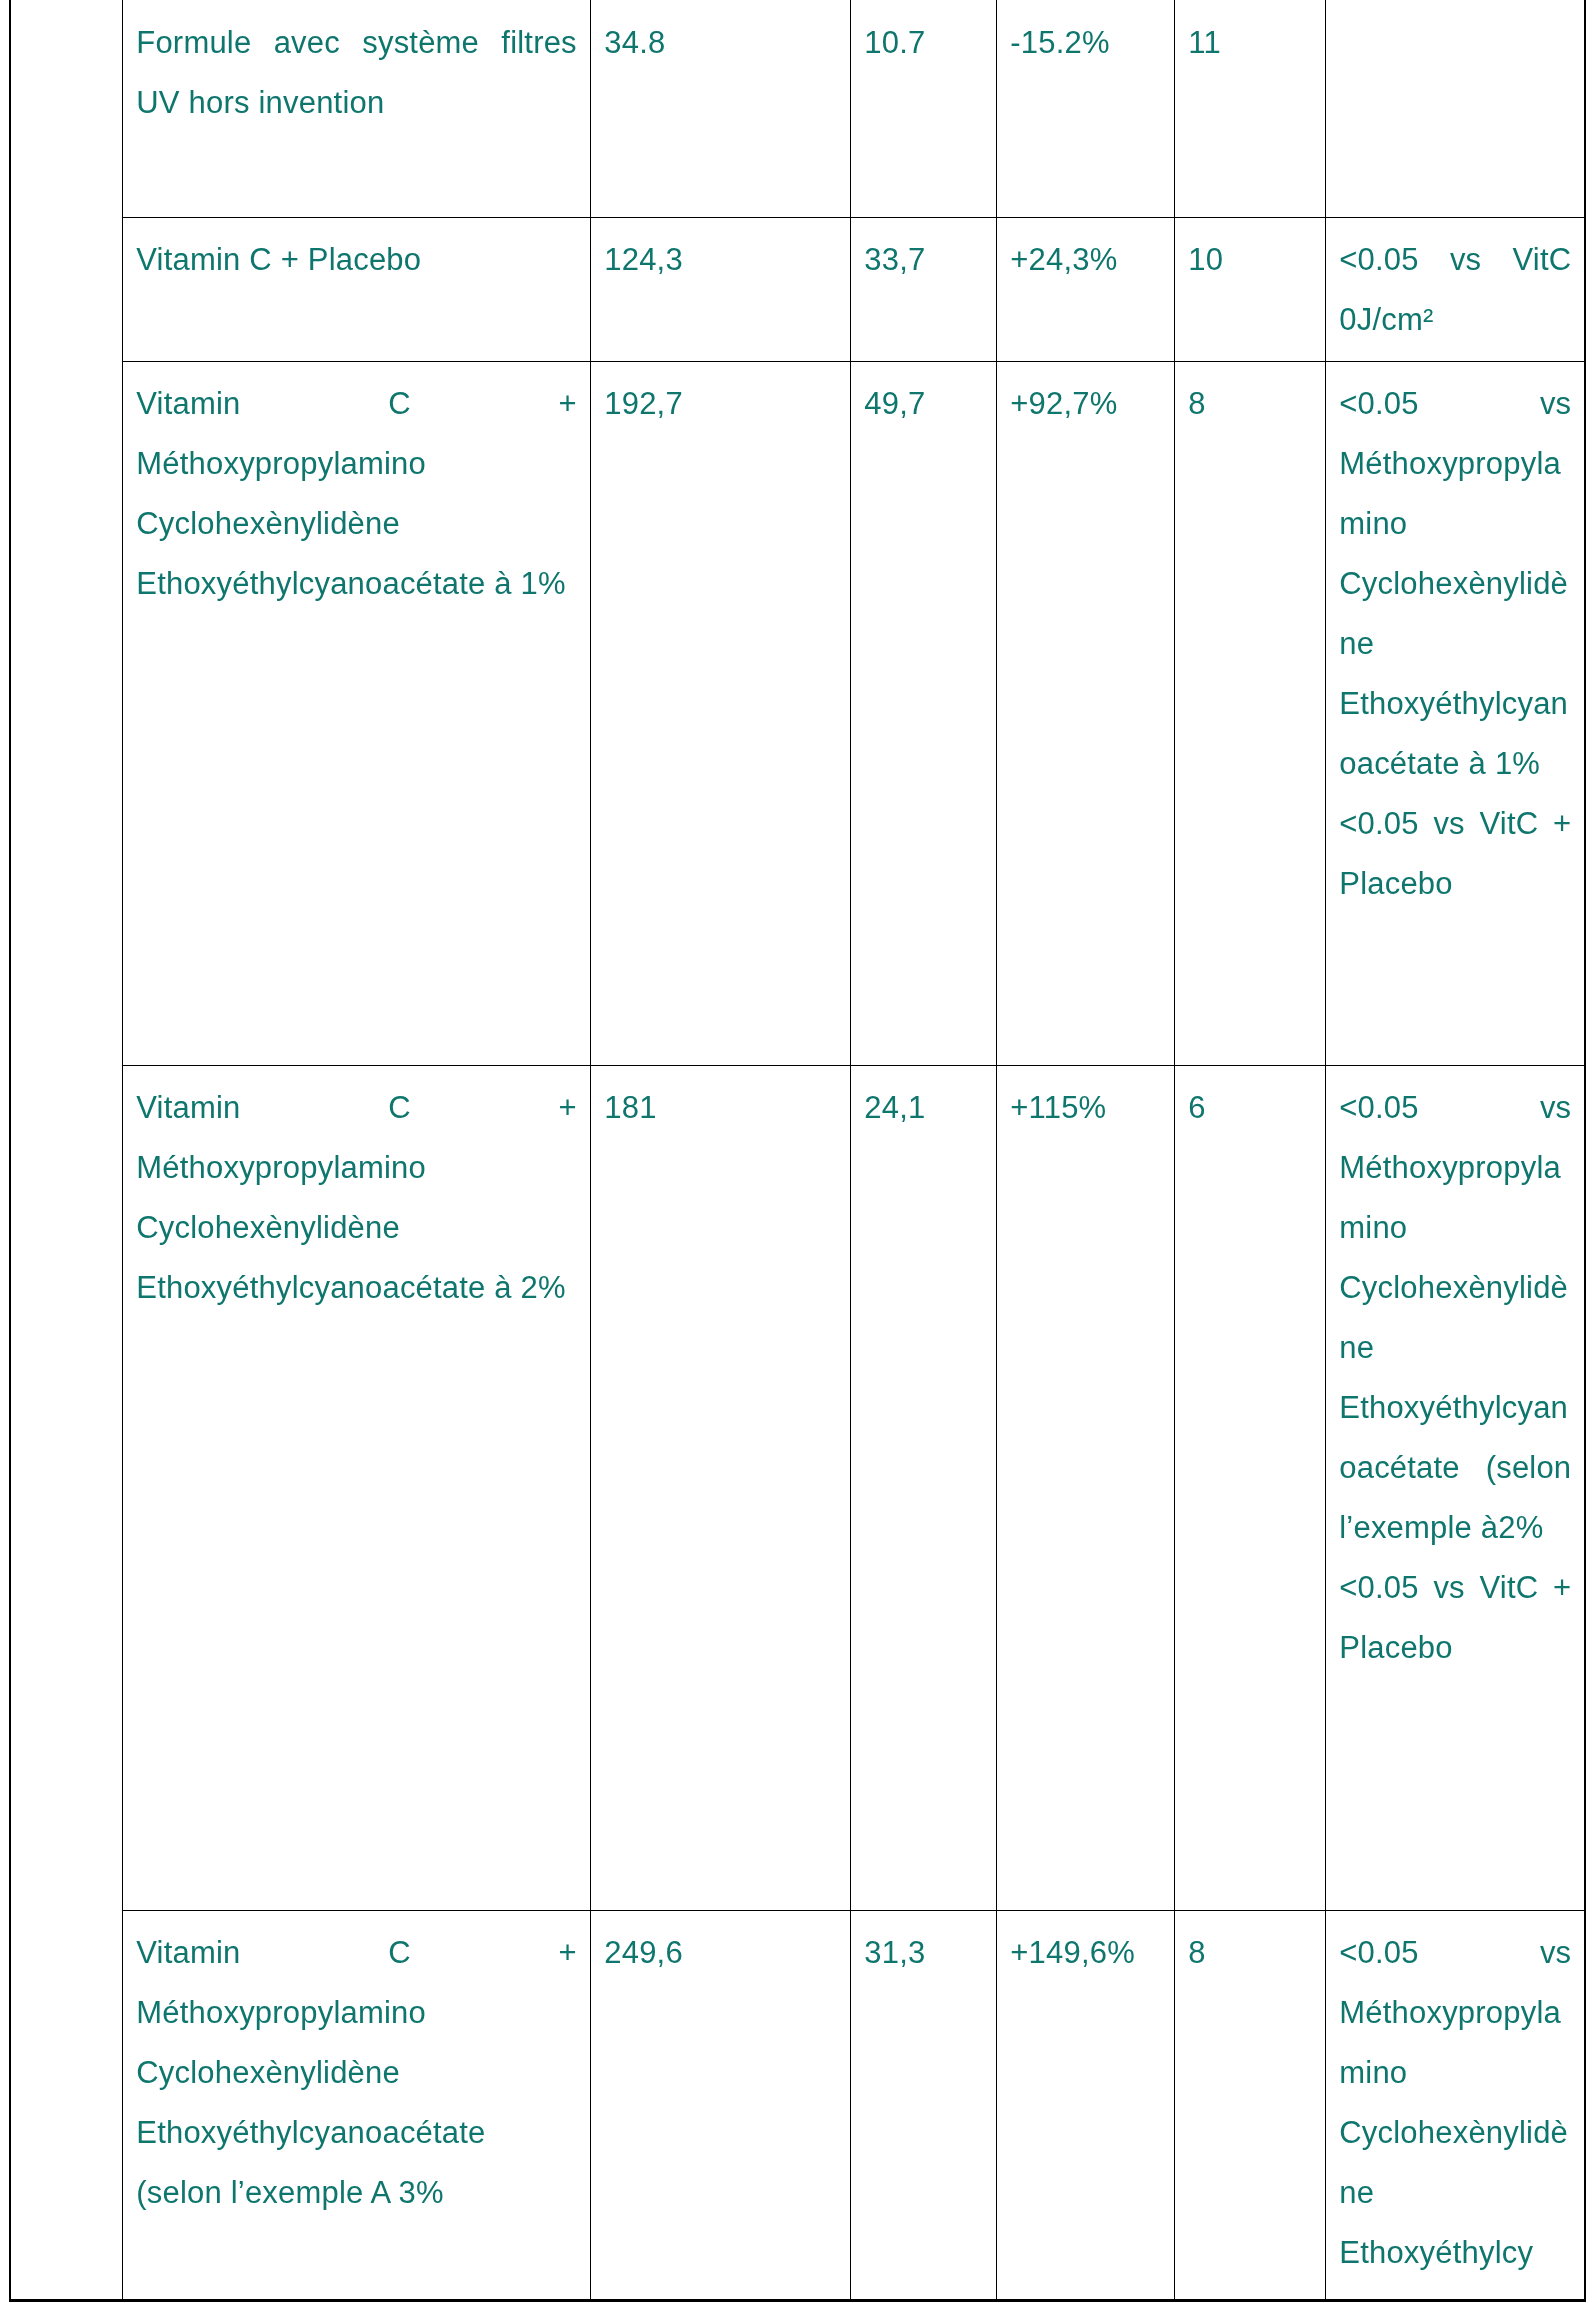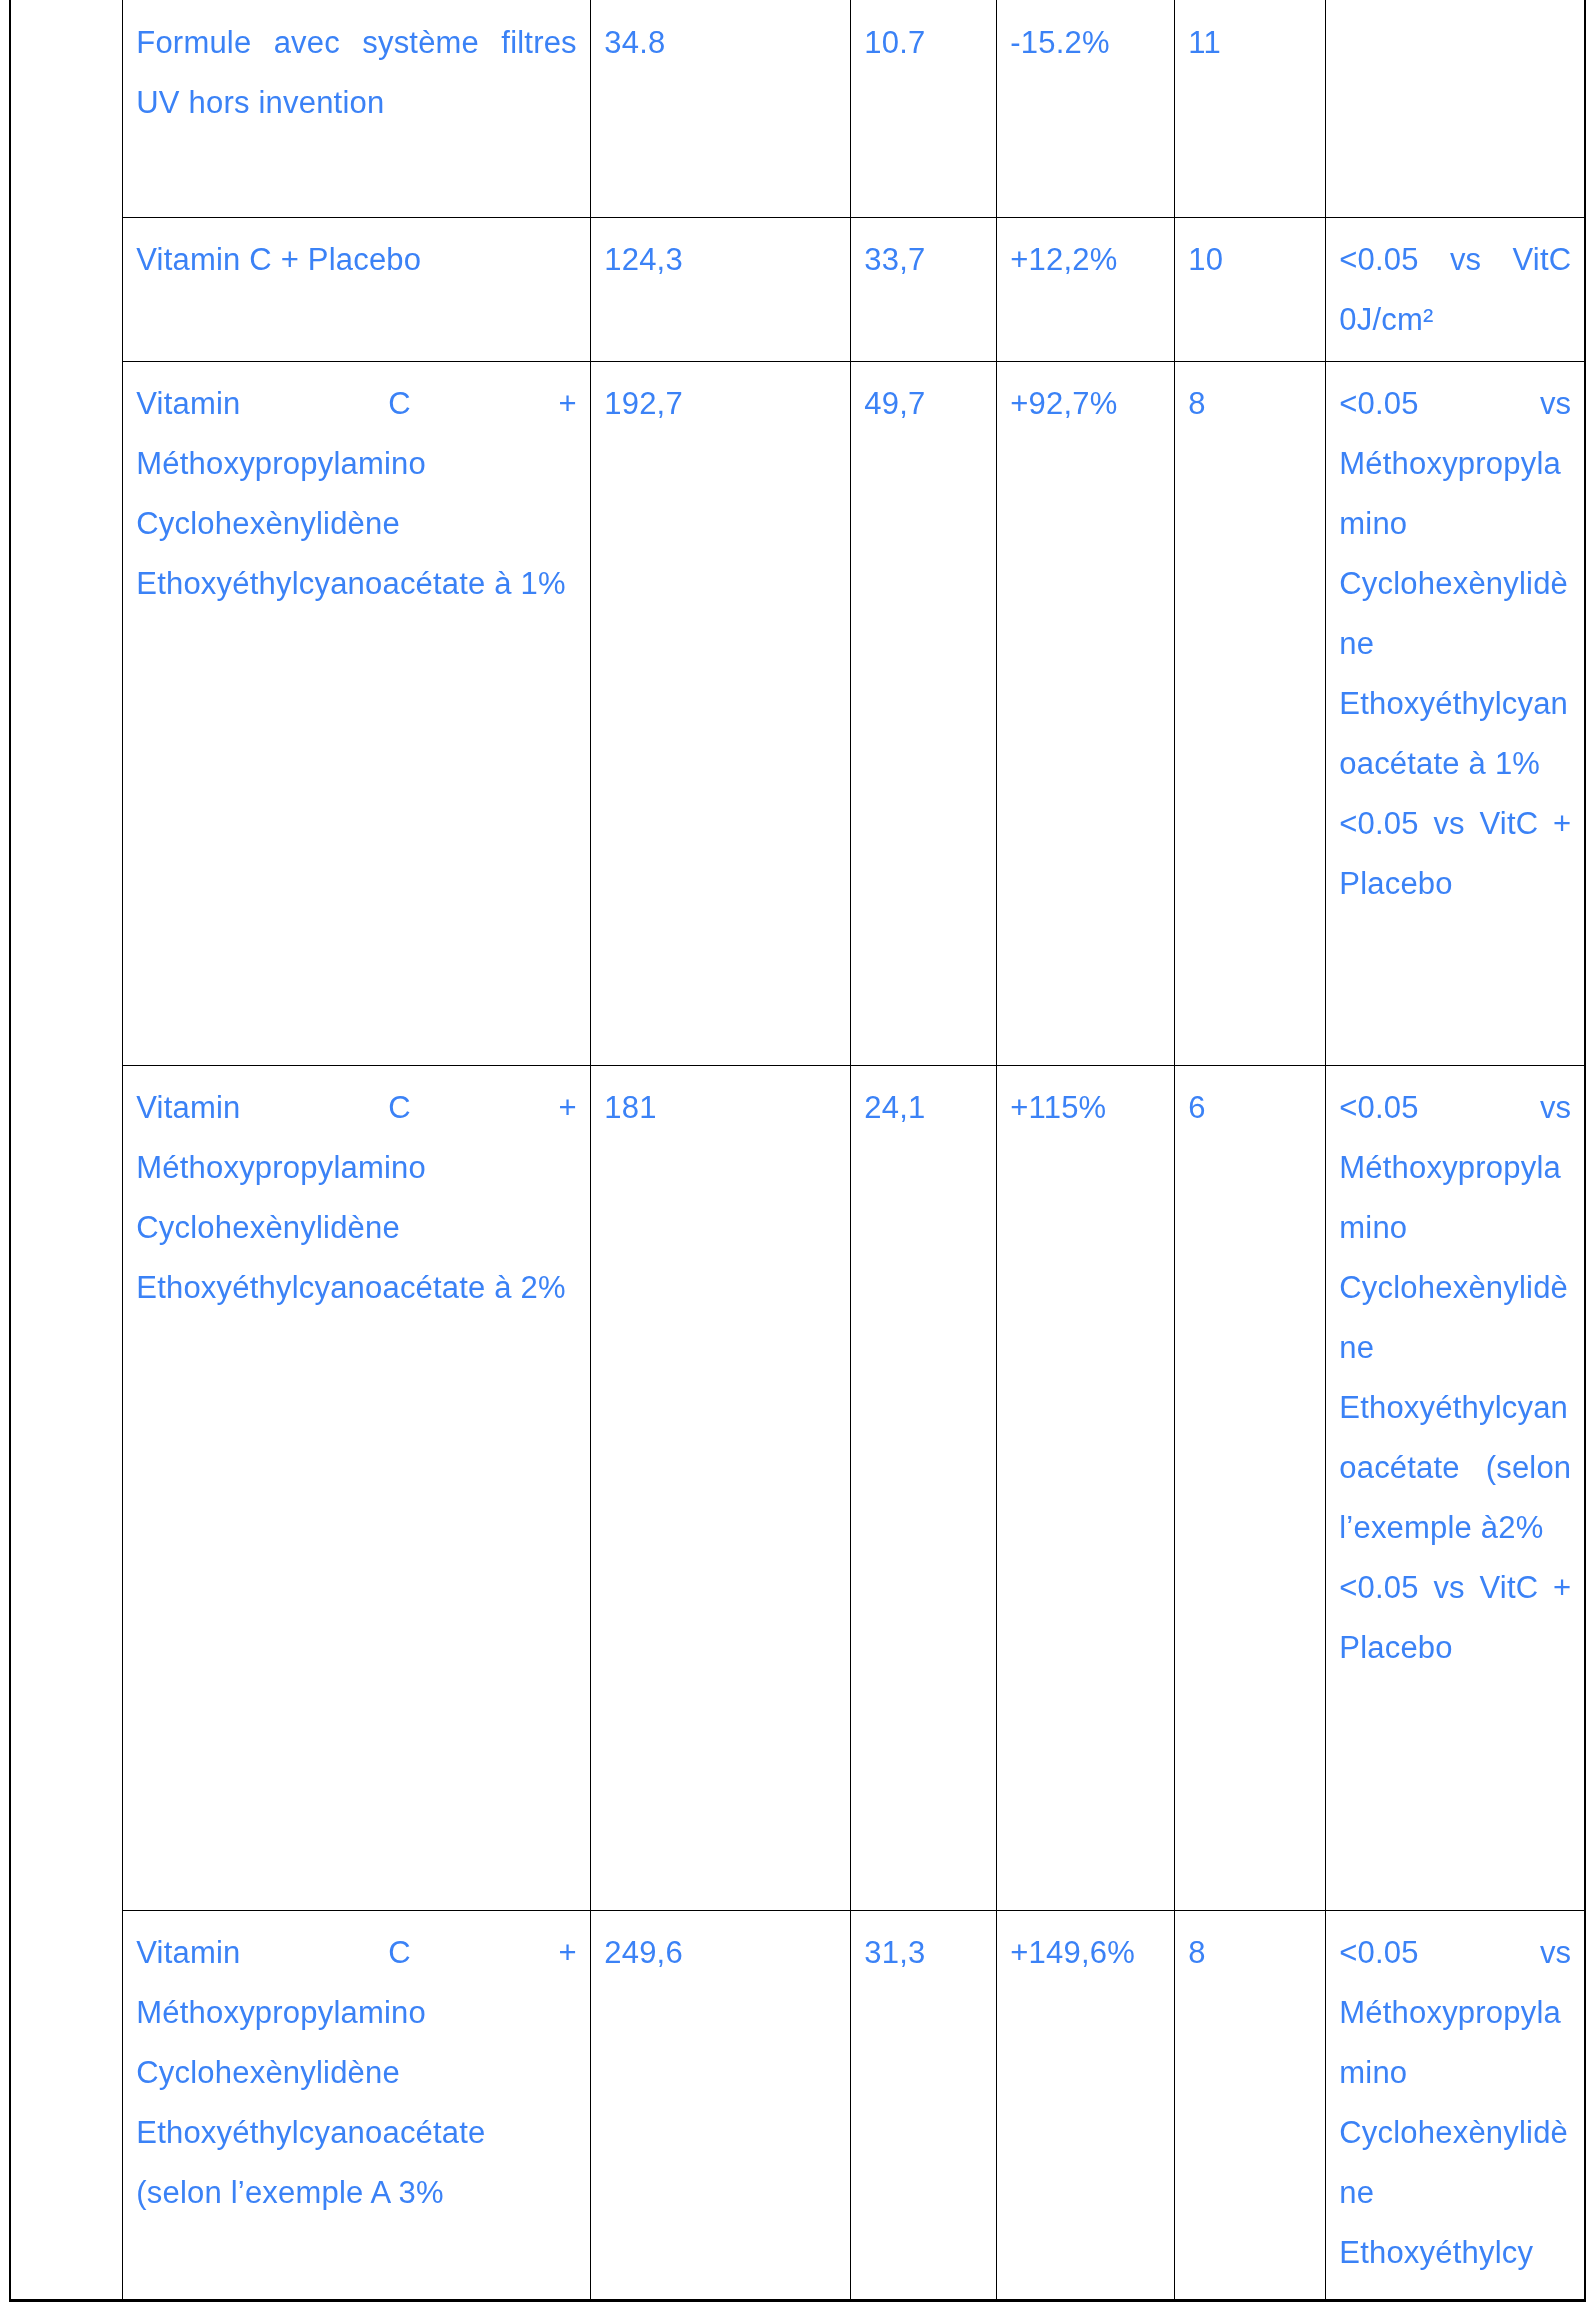--- a/index.html
+++ b/index.html
@@ -8,21 +8,21 @@
     padding: 0;
     background: #ffffff;
   }
   .page {
     position: relative;
     width: 1595px;
     height: 2304px;
     background: #ffffff;
     overflow: hidden;
     font-family: "Liberation Sans", sans-serif;
-    color: #3b82f6;
+    color: #0f766e;
   }
   table.results {
     position: absolute;
     left: 9.1px;
     top: 0;
     width: 1576px;
     border-collapse: collapse;
     table-layout: fixed;
     border-left: 2.7px solid #000;
     border-right: 2.7px solid #000;
@@ -77,21 +77,21 @@
         <td class="cell-num">34.8</td>
         <td class="cell-num">10.7</td>
         <td class="cell-num">-15.2%</td>
         <td class="cell-num">11</td>
         <td class="cell-note"></td>
       </tr>
       <tr class="r2">
         <td class="cell-name">Vitamin C + Placebo</td>
         <td class="cell-num">124,3</td>
         <td class="cell-num">33,7</td>
-        <td class="cell-num">+12,2%</td>
+        <td class="cell-num">+24,3%</td>
         <td class="cell-num">10</td>
         <td class="cell-note">&lt;0.05 vs VitC 0J/cm²</td>
       </tr>
       <tr class="r3">
         <td class="cell-name">Vitamin C + Méthoxypropylamino Cyclohexènylidène Ethoxyéthylcyanoacétate à 1%</td>
         <td class="cell-num">192,7</td>
         <td class="cell-num">49,7</td>
         <td class="cell-num">+92,7%</td>
         <td class="cell-num">8</td>
         <td class="cell-note">&lt;0.05 vs Méthoxypropylamino Cyclohexènylidène Ethoxyéthylcyanoacétate à 1%

